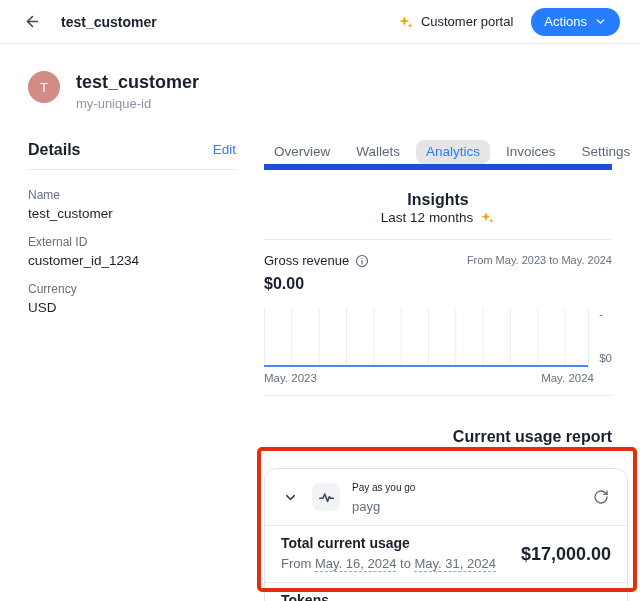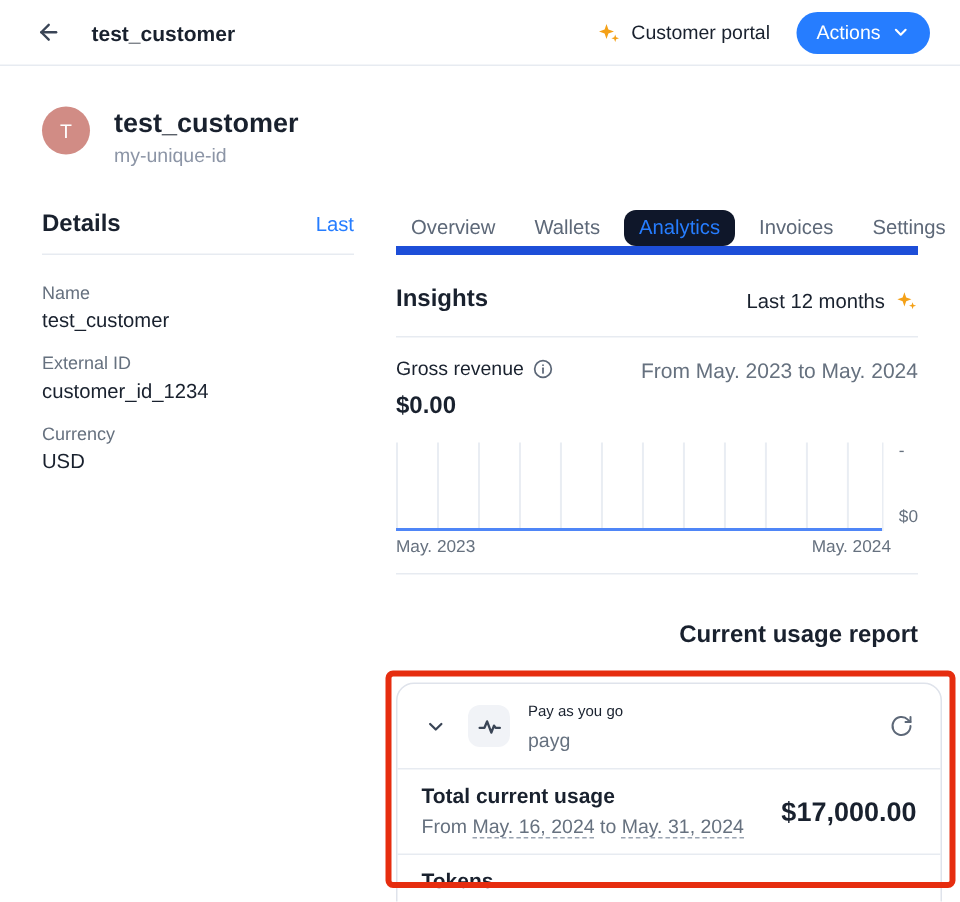--- a/index.html
+++ b/index.html
@@ -54,29 +54,29 @@
   .field { margin-bottom: 14px; }
   .field-label { font-size: 12px; color: #66717f; margin-bottom: 4px; }
   .field-value { font-size: 13.5px; color: #19212e; }
   
   .tabs-row { display: flex; gap: 6px; align-items: flex-start; height: 30px; border-bottom: 6px solid #1d4ed8; }
   .tab {
     font-size: 13.5px; color: #5d6878; background: none; border: none; cursor: pointer;
     height: 24px; line-height: 24px; padding: 0 10px; border-radius: 8px;
     font-family: "Liberation Sans", sans-serif;
   }
-  .tab.active { background: #0f172a; color: #267dff; }
-  
-  .insights-row { display: flex; align-items: center; justify-content: space-between; padding: 20px 0 14px 0; border-bottom: 1px solid #e7ebf1; }
+  .tab.active { background: #e5e5e5; color: #267dff; }
+  
+  .insights-row { display: flex; align-items: center; justify-content: space-between; padding: 20px 0 14px 0; border-bottom: 1px solid #e7ebf1; flex-direction: column; }
   .period-selector { display: flex; align-items: center; gap: 7px; font-size: 13.5px; color: #19212e; cursor: pointer; background: none; border: none; font-family: "Liberation Sans", sans-serif; }
   
   .gr-block { padding-top: 13px; }
   .gr-top { display: flex; justify-content: space-between; align-items: flex-start; }
   .gr-label-wrap { display: flex; align-items: center; gap: 6px; font-size: 13px; color: #19212e; }
-  .gr-range { font-size: 14px; color: #66717f; padding-top: 1px; }
+  .gr-range { font-size: 11px; color: #66717f; padding-top: 1px; }
   .gr-amount { font-size: 16px; font-weight: 700; margin-top: 6px; line-height: 20px; }
   
   .chart-wrap { display: flex; margin-top: 14px; }
   .chart-area {
     width: 329px; height: 59px; position: relative;
     background-image: linear-gradient(to right, #e9edf3 1px, transparent 1px);
     background-size: 27.33px 100%;
     border-right: 1px solid #e9edf3;
   }
   .baseline { position: absolute; left: 0; right: 0; bottom: 0; height: 2px; background: #4f86f7; }
@@ -161,21 +161,21 @@
     <div class="cust-name">test_customer</div>
     <div class="cust-ext-id">my-unique-id</div>
   </div>
 </div>
 
 <div class="columns">
 
   <div class="left-col">
     <div class="head-row">
       <div class="section-title">Details</div>
-      <button class="edit-link">Last</button>
+      <button class="edit-link">Edit</button>
     </div>
     <div class="fields">
       <div class="field">
         <div class="field-label">Name</div>
         <div class="field-value">test_customer</div>
       </div>
       <div class="field">
         <div class="field-label">External ID</div>
         <div class="field-value">customer_id_1234</div>
       </div>

